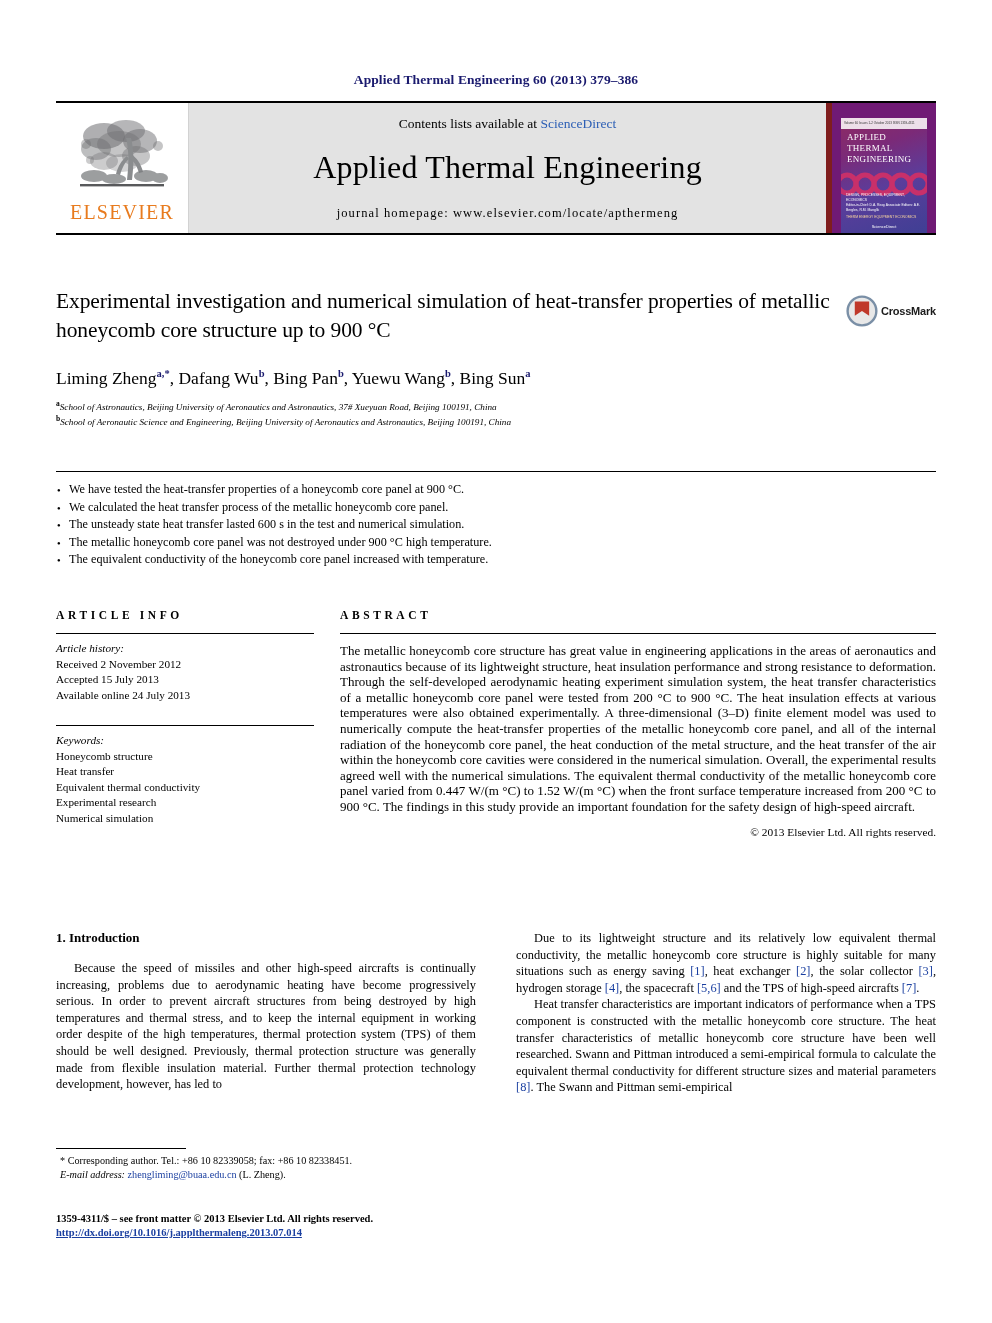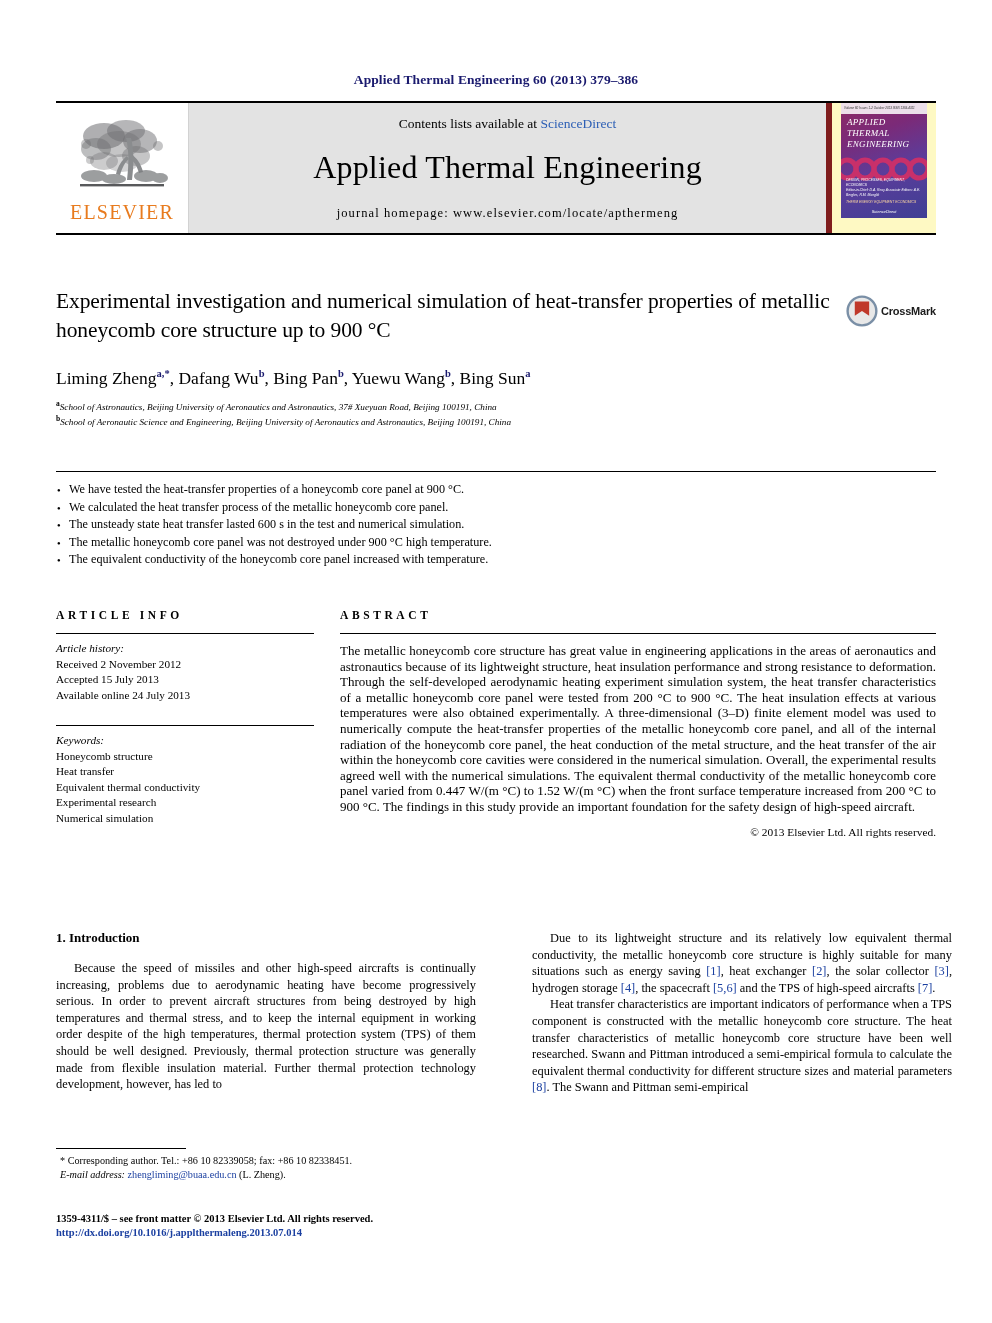--- a/index.html
+++ b/index.html
@@ -65,23 +65,22 @@
     margin: 17px 0 20px 0;
     letter-spacing: .2px;
   }
   .homepage-line {
     font-size: 12.5px;
     letter-spacing: 1.1px;
     margin-bottom: 2px;
   }
   .mast-cover {
     width: 104px; flex: 0 0 104px;
-    display: flex; align-items: flex-start; justify-content: center;
-    background: #fef9c3;
-    font-style: italic;
+    display: flex; align-items: flex-end; justify-content: center;
+    background: #701a75;
   }
   .cover-img {
     width: 86px; height: 115px;
     position: relative;
     overflow: hidden;
     background: linear-gradient(160deg,#8e2a63 0%, #7b2a78 28%, #5b3d9b 58%, #3f3f94 100%);
   }
   .cover-top-bar {
     position:absolute; top:0; left:0; right:0; height:11px;
     background: rgba(255,255,255,.85);
@@ -188,21 +187,21 @@
   }
   .copyright {
     margin-top: 11px;
     font-size: 11.4px;
     text-align: right;
   }
 
   
   .body-cols {
     position: absolute; top: 930px; left: 56px; width: 880px;
-    display: flex; gap: 56px;
+    display: flex; gap: 40px;
   }
   .bcol { width: 420px; flex: 0 0 420px; }
   .sec-h {
     font-size: 13px; font-weight: bold; margin: 0 0 14px 0;
   }
   .para {
     font-size: 12.4px; line-height: 16.6px; text-align: justify;
     margin: 0; text-indent: 18px;
   }
   .para + .para { margin-top: 0; }
@@ -210,21 +209,21 @@
 
   
   .footnotes { position: absolute; top: 1148px; left: 56px; width: 420px; }
   .fn-rule { border-top: 1px solid #000; width: 130px; margin-bottom: 5px; }
   .fn-line { font-size: 10.2px; line-height: 14px; padding-left: 10px; text-indent: -6px; }
   .fn-line .it { font-style: italic; }
   .mail { color: #1a3fa0; }
 
   .imprint { position: absolute; top: 1212px; left: 56px; width: 600px; }
   .imprint-line1 { font-size: 10.5px; font-weight: bold; line-height: 14px; }
-  .imprint-line2 { font-size: 10.5px; font-weight: bold; line-height: 14px; color: #1a3fa0; }
+  .imprint-line2 { font-size: 10.5px; font-weight: bold; line-height: 14px; color: #1a3fa0; text-decoration: underline; }
 </style>
 </head>
 <body>
 
 <div class="page">
 
   <div class="runhead">Applied Thermal Engineering 60 (2013) 379–386</div>
 
   <div class="masthead">
 

